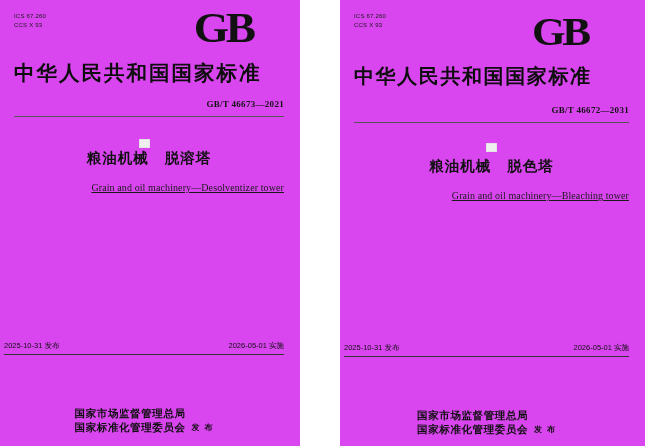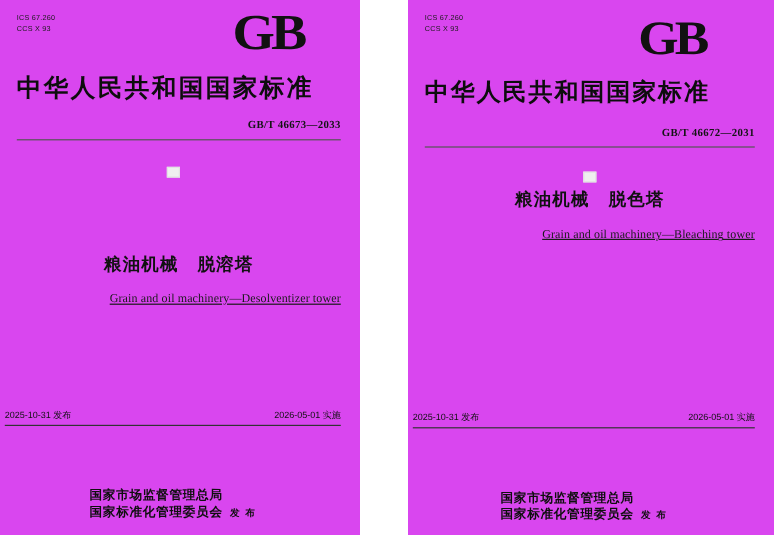--- a/index.html
+++ b/index.html
@@ -113,21 +113,21 @@
   
   .subject {
     text-align: center;
     font-family: "DejaVu Serif", serif;
     font-weight: bold;
     font-size: 14.5px;
     color: #111111;
     letter-spacing: 1px;
     white-space: nowrap;
   }
-  .subject-left { margin-top: 94px; }
+  .subject-left { margin-top: 32px; }
   .subject-right { margin-top: 34px; }
   .subject .gap { display: inline-block; width: 16px; }
 
   .subject-en {
     text-align: right;
     font-family: "Liberation Serif", serif;
     font-size: 10px;
     color: #1a1a1a;
     margin-top: 14px;
     letter-spacing: 0.1px;
@@ -210,21 +210,21 @@
       <div>ICS 67.260</div>
       <div>CCS X 93</div>
     </div>
 
     <div class="gb-logo gb-left">
       <span class="gb-inner">GB</span>
     </div>
 
     <div class="nat-title nat-title-left">中华人民共和国国家标准</div>
 
-    <div class="std-no">GB/T  46673—2033</div>
+    <div class="std-no">GB/T  46673—2021</div>
     <hr class="rule">
 
     <div class="mark-box mark-left"></div>
 
     <div class="subject subject-left">
       <span>粮油机械</span><span class="gap"></span><span>脱溶塔</span>
     </div>
     <div class="subject-en">Grain and oil machinery—Desolventizer tower</div>
 
     <div class="bottom bottom-left">

